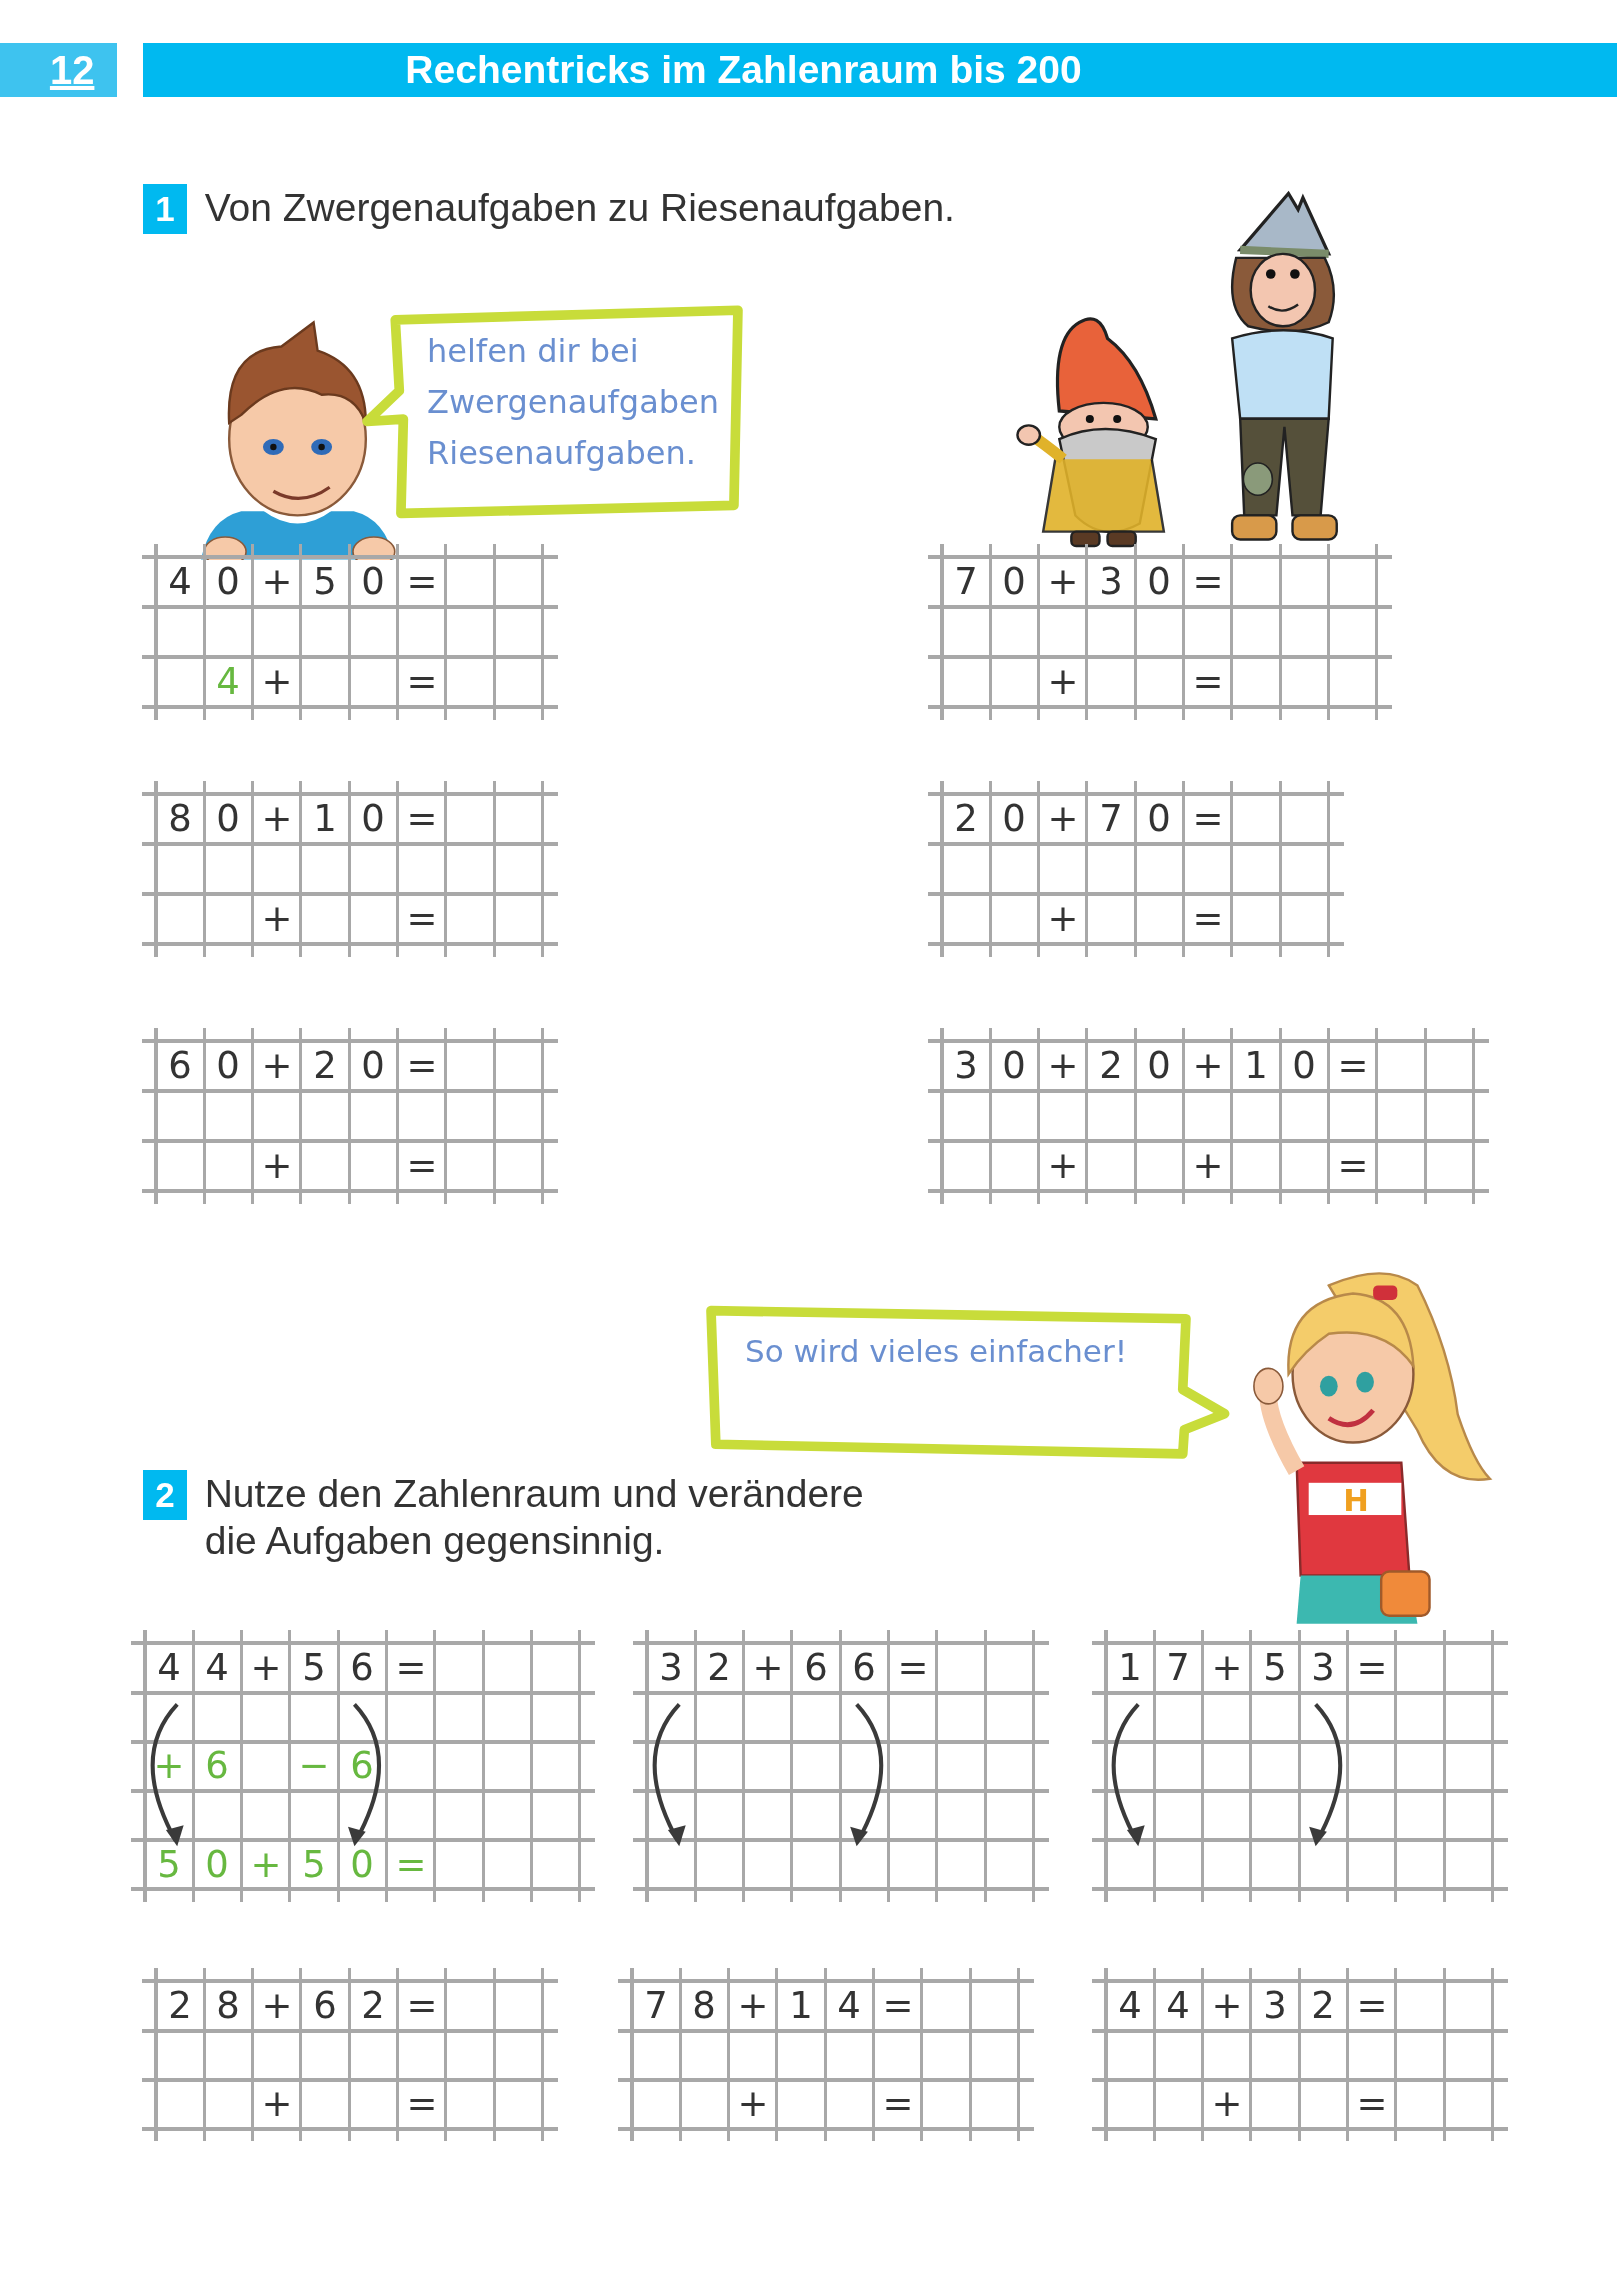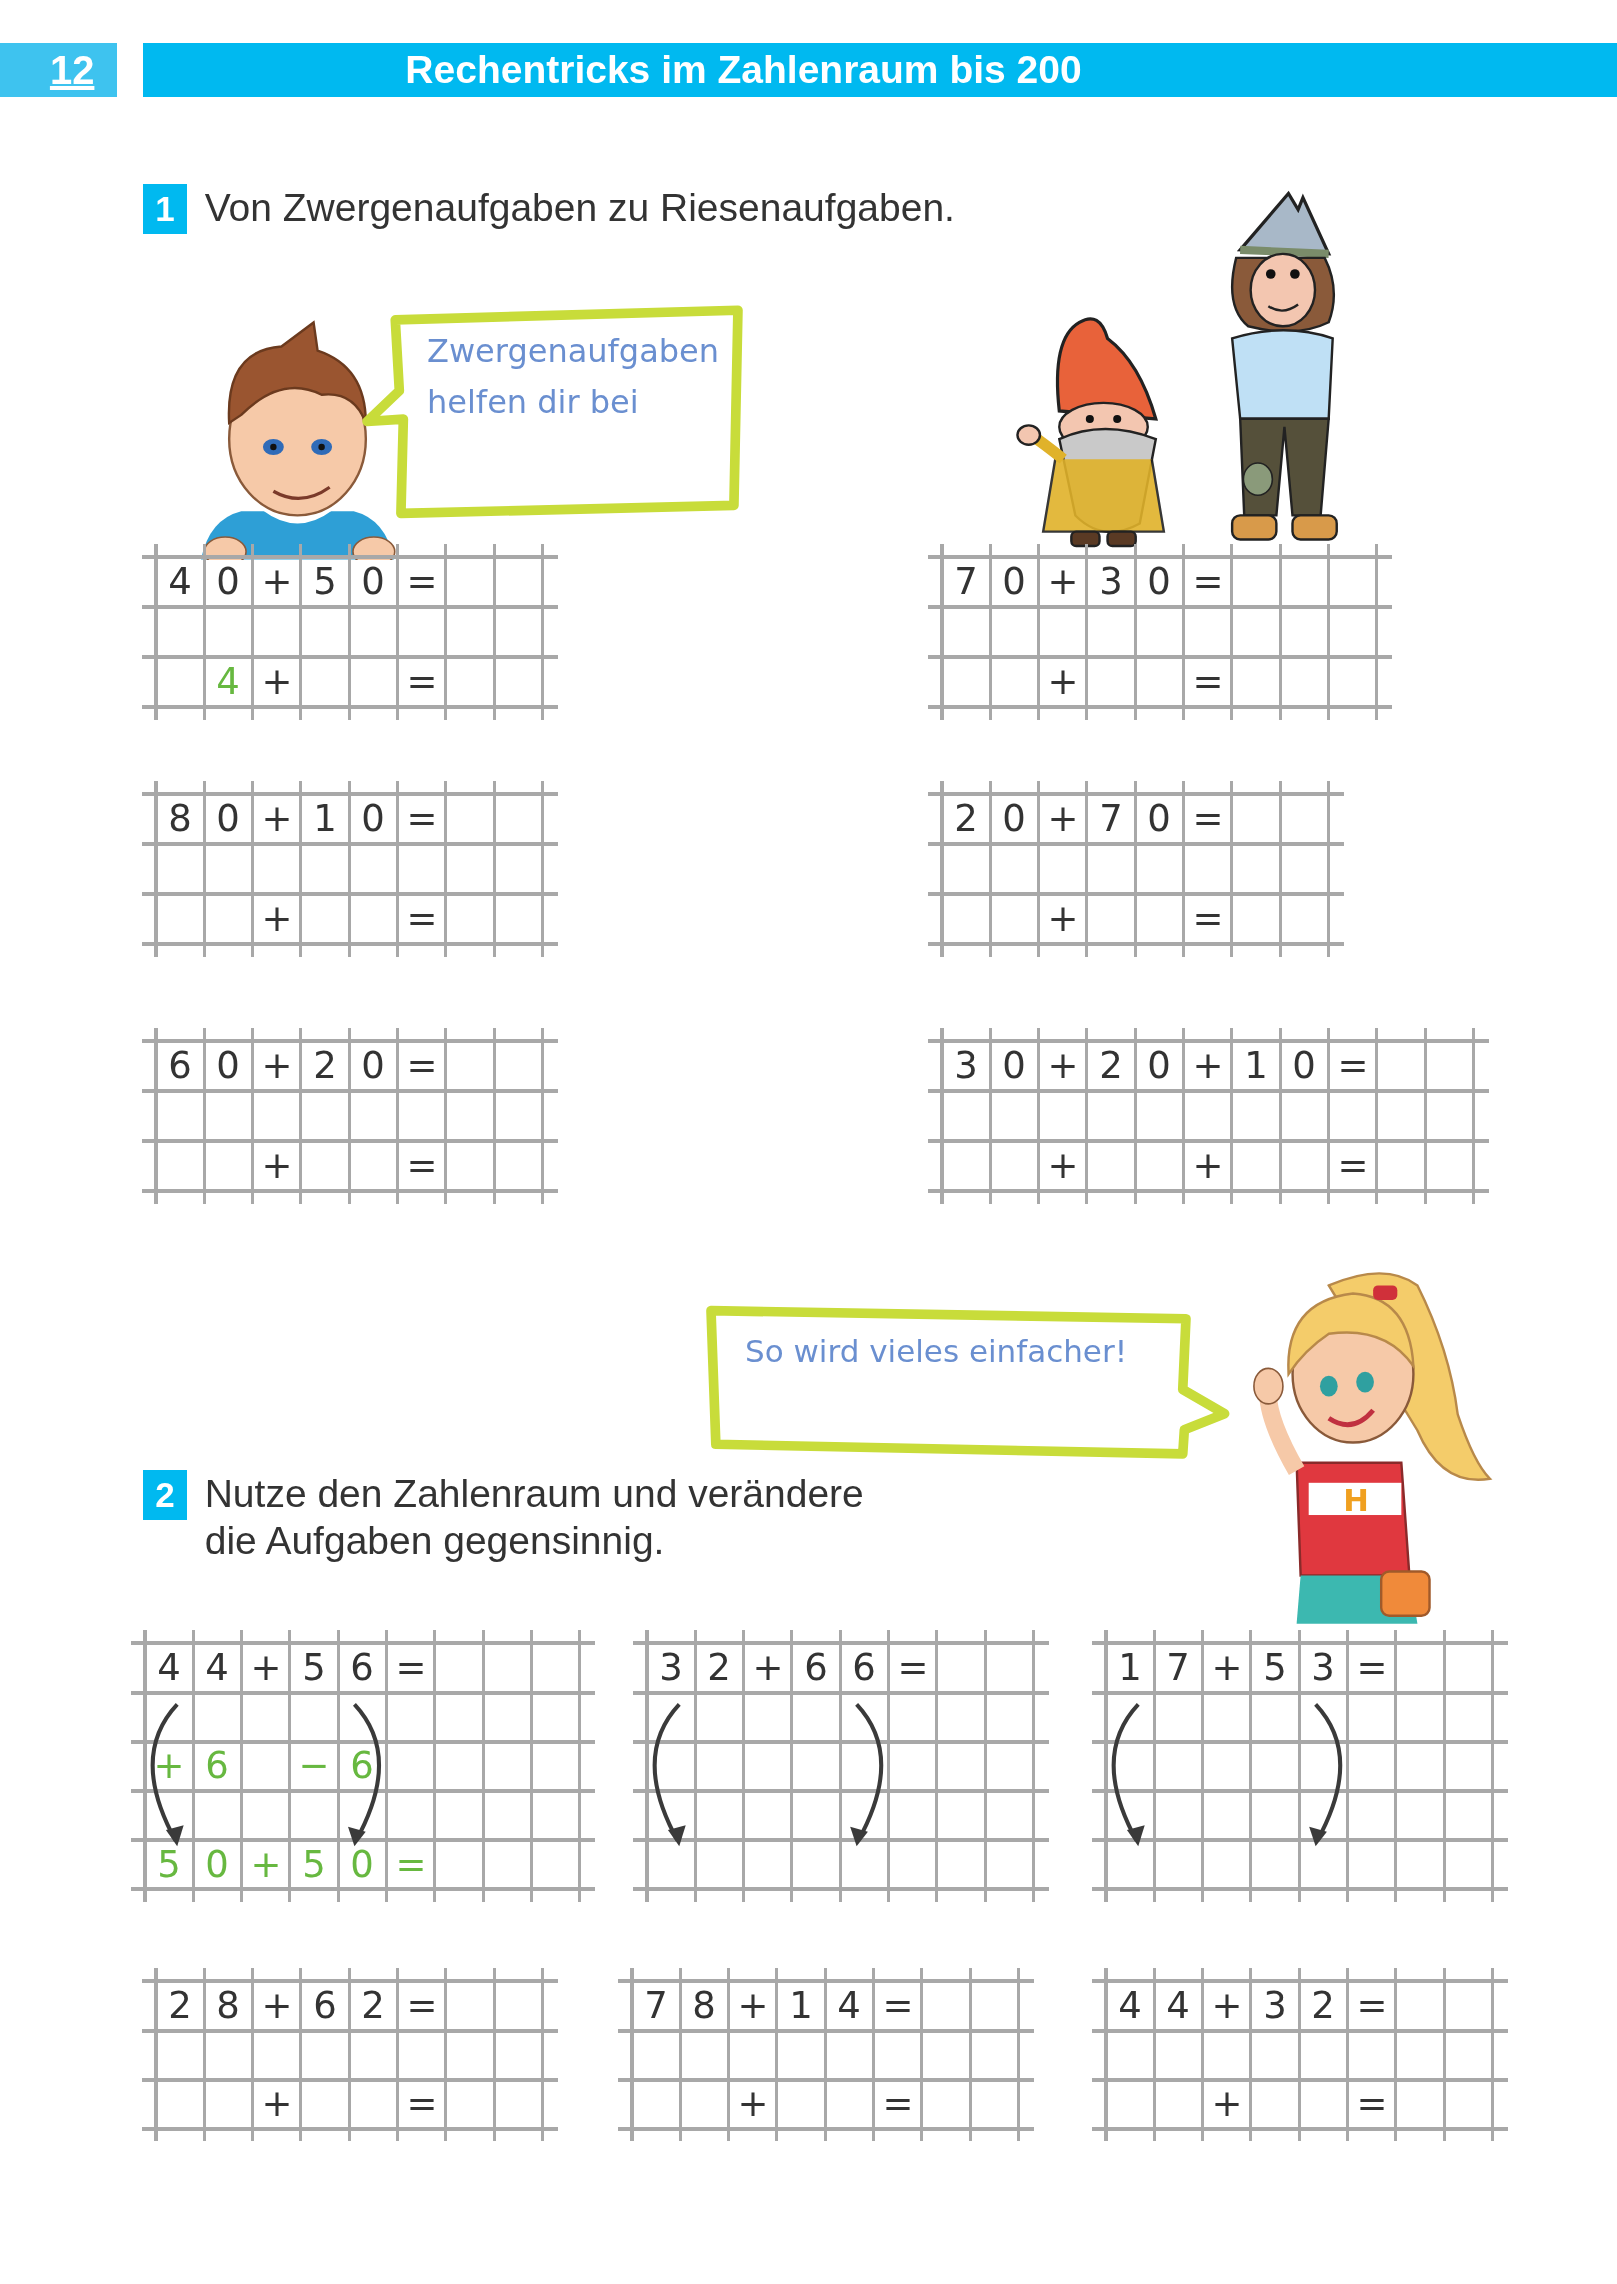--- a/index.html
+++ b/index.html
@@ -45,21 +45,21 @@
     <circle cx="160" cy="160" r="4" fill="#111"></circle>
   <path d="M100 215 Q135 235 170 210" stroke="#7a3a2a" stroke-width="4" fill="none"></path>
   <ellipse cx="40" cy="290" rx="26" ry="18" fill="#f6c9a8" stroke="#8a5a3a" stroke-width="2"></ellipse>
   <ellipse cx="225" cy="290" rx="26" ry="18" fill="#f6c9a8" stroke="#8a5a3a" stroke-width="2"></ellipse>
 </svg>
 
 <div class="bubble" style="left:359px;top:302px;width:387px;height:218px;">
   <svg width="387" height="218" viewBox="0 0 480 270">
     <path d="M45 22 L470 10 L465 252 L52 262 L55 145 L10 148 L50 110 Z" fill="#fff" stroke="#c8dc3a" stroke-width="12" stroke-linejoin="round"></path>
   </svg>
-  <div class="btext" style="left:68px;top:24px;"><div>Zwergenaufgaben</div><div>helfen dir bei</div></div>
+  <div class="btext" style="left:68px;top:24px;"><div>helfen dir bei</div><div>Zwergenaufgaben</div><div>Riesenaufgaben.</div></div>
 </div>
 
 <svg class="char" style="left:1011px;top:306px;" width="177" height="242" viewBox="0 0 220 300">
   <path d="M60 130 Q50 40 85 20 Q110 5 120 40 Q160 70 180 140 Z" fill="#e8623a" stroke="#222" stroke-width="4"></path>
   <ellipse cx="115" cy="150" rx="55" ry="30" fill="#f3c6b0" stroke="#222" stroke-width="3"></ellipse>
   <path d="M60 165 Q115 140 180 165 L160 270 Q115 295 80 260 Z" fill="#c9c9c9" stroke="#222" stroke-width="3"></path>
   <path d="M55 190 L40 280 L190 280 L175 190" fill="#e0b22a" stroke="#222" stroke-width="3" opacity="0.9"></path>
   <path d="M65 190 Q40 170 25 160" stroke="#e0b22a" stroke-width="14" fill="none"></path>
   <ellipse cx="22" cy="160" rx="14" ry="12" fill="#f3c6b0" stroke="#222" stroke-width="3"></ellipse>
   <rect x="75" y="280" width="35" height="18" rx="6" fill="#5a3a24" stroke="#222" stroke-width="3"></rect>

